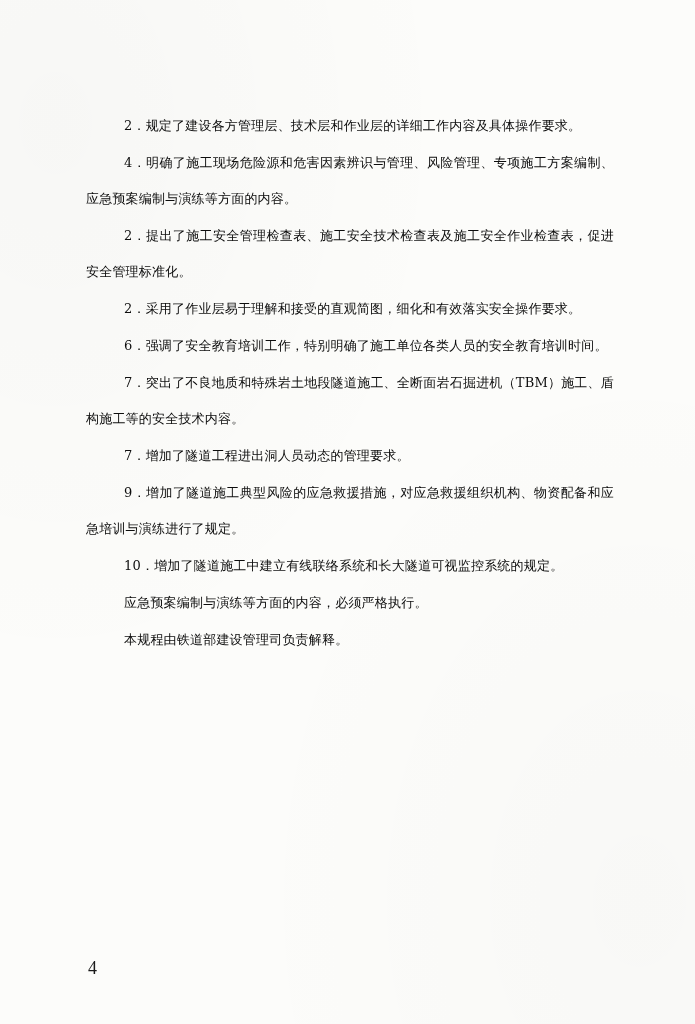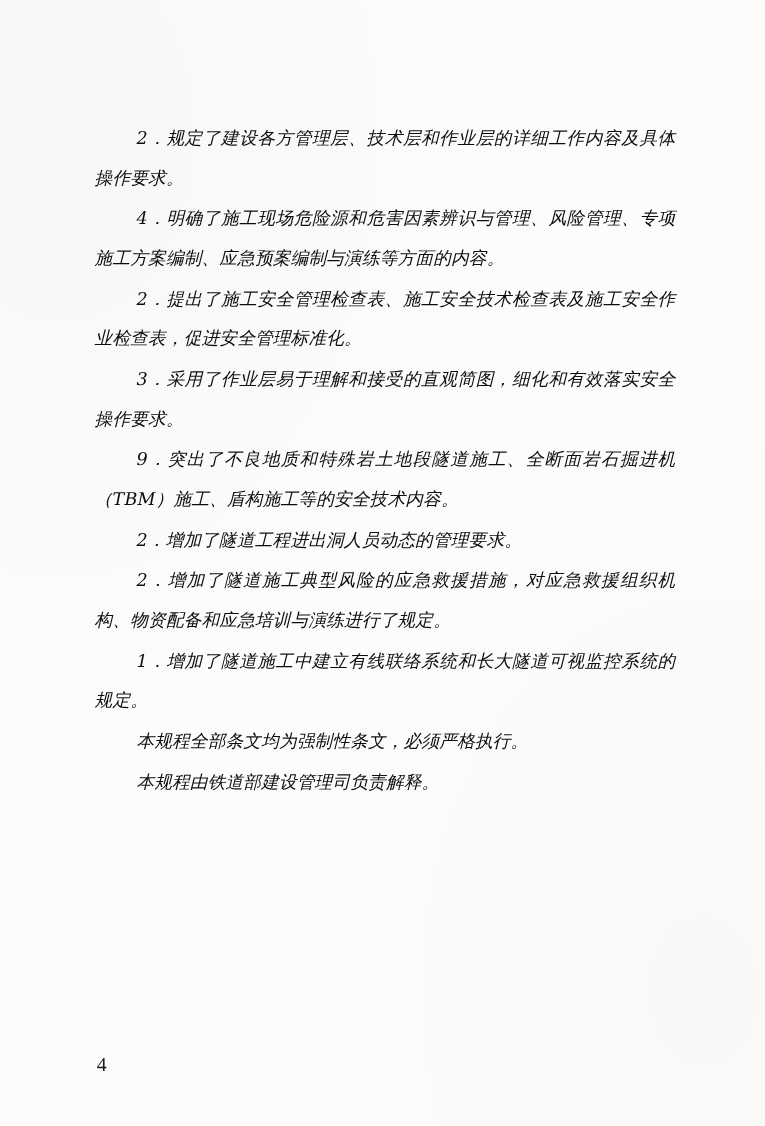--- a/index.html
+++ b/index.html
@@ -31,28 +31,27 @@
     pointer-events: none;
   }
   .content {
     position: absolute;
     left: 86px;
     top: 108px;
     width: 528px;
   }
   p.para {
     margin: 0 0 1px 0;
-    font-size: 16px;
+    font-size: 13px;
     line-height: 36px;
     color: #0d0d0d;
     text-align: justify;
     text-justify: inter-ideograph;
     letter-spacing: 0.2px;
     font-family: "DejaVu Serif", "Liberation Serif", serif;
-    font-style: italic;
   }
   p.indent {
     text-indent: 38px;
   }
   .page-number {
     position: absolute;
     left: 88px;
     top: 958px;
     font-size: 18px;
     color: #1a1a1a;
@@ -60,23 +59,24 @@
   }
 </style>
 </head>
 <body>
 
 <div class="page">
   <div class="content">
     <p class="para indent">2．规定了建设各方管理层、技术层和作业层的详细工作内容及具体操作要求。</p>
     <p class="para indent">4．明确了施工现场危险源和危害因素辨识与管理、风险管理、专项施工方案编制、应急预案编制与演练等方面的内容。</p>
     <p class="para indent">2．提出了施工安全管理检查表、施工安全技术检查表及施工安全作业检查表，促进安全管理标准化。</p>
-    <p class="para indent">3．采用了作业层易于理解和接受的直观简图，细化和有效落实安全操作要求。</p>
-    <p class="para indent">9．突出了不良地质和特殊岩土地段隧道施工、全断面岩石掘进机（TBM）施工、盾构施工等的安全技术内容。</p>
-    <p class="para indent">2．增加了隧道工程进出洞人员动态的管理要求。</p>
-    <p class="para indent">2．增加了隧道施工典型风险的应急救援措施，对应急救援组织机构、物资配备和应急培训与演练进行了规定。</p>
-    <p class="para indent">1．增加了隧道施工中建立有线联络系统和长大隧道可视监控系统的规定。</p>
-    <p class="para indent">本规程全部条文均为强制性条文，必须严格执行。</p>
+    <p class="para indent">2．采用了作业层易于理解和接受的直观简图，细化和有效落实安全操作要求。</p>
+    <p class="para indent">6．强调了安全教育培训工作，特别明确了施工单位各类人员的安全教育培训时间。</p>
+    <p class="para indent">7．突出了不良地质和特殊岩土地段隧道施工、全断面岩石掘进机（TBM）施工、盾构施工等的安全技术内容。</p>
+    <p class="para indent">7．增加了隧道工程进出洞人员动态的管理要求。</p>
+    <p class="para indent">9．增加了隧道施工典型风险的应急救援措施，对应急救援组织机构、物资配备和应急培训与演练进行了规定。</p>
+    <p class="para indent">10．增加了隧道施工中建立有线联络系统和长大隧道可视监控系统的规定。</p>
+    <p class="para indent">应急预案编制与演练等方面的内容，必须严格执行。</p>
     <p class="para indent">本规程由铁道部建设管理司负责解释。</p>
 
   </div>
   <div class="page-number">4</div>
 </div>
 
 </body></html>

